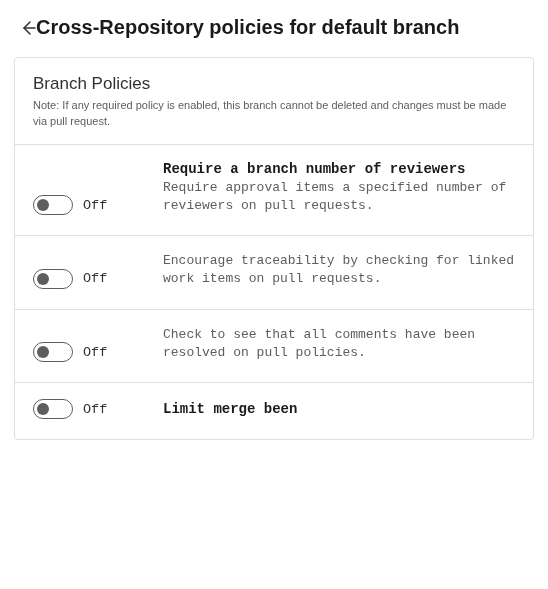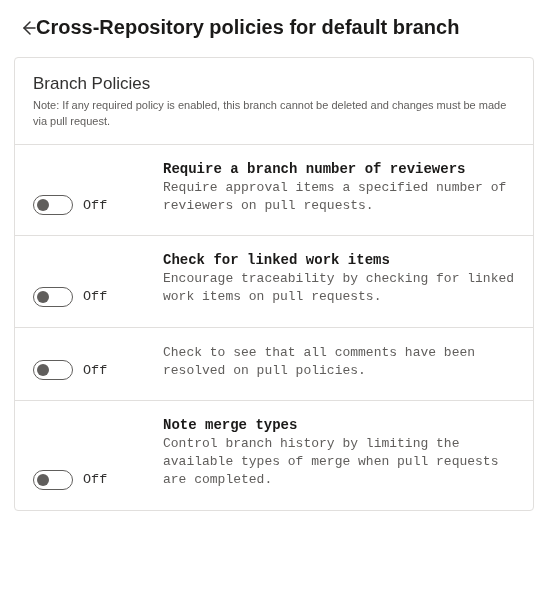--- a/index.html
+++ b/index.html
@@ -147,21 +147,20 @@
   </div>
 
   <div class="policy-row">
     <div class="toggle-wrap">
       <div class="toggle">
         <div class="toggle-knob"></div>
       </div>
       <span class="toggle-label">Off</span>
     </div>
     <div class="policy-text">
-      <div class="policy-title">Check for linked work items</div>
       <div class="policy-desc">Encourage traceability by checking for linked work items on pull requests.</div>
     </div>
   </div>
 
   <div class="policy-row">
     <div class="toggle-wrap">
       <div class="toggle">
         <div class="toggle-knob"></div>
       </div>
       <span class="toggle-label">Off</span>
@@ -172,17 +171,16 @@
   </div>
 
   <div class="policy-row">
     <div class="toggle-wrap">
       <div class="toggle">
         <div class="toggle-knob"></div>
       </div>
       <span class="toggle-label">Off</span>
     </div>
     <div class="policy-text">
-      <div class="policy-title">Note merge types</div>
-      <div class="policy-desc">Control branch history by limiting the available types of merge when pull requests are completed.</div>
+      <div class="policy-title">Limit merge been</div>
     </div>
   </div>
 </div>
 
 </body></html>

